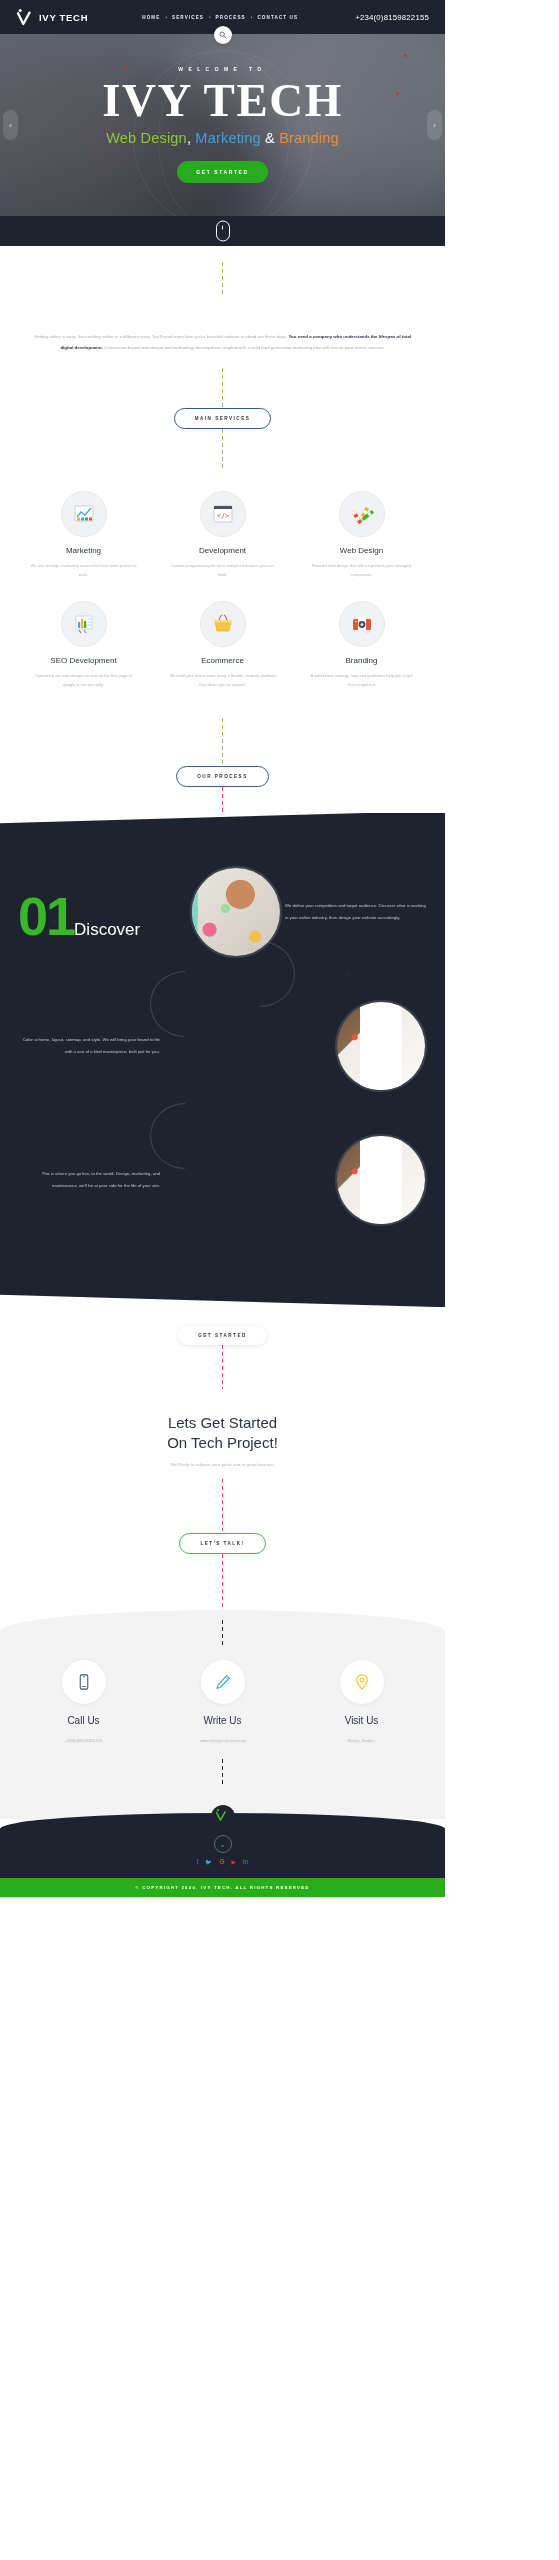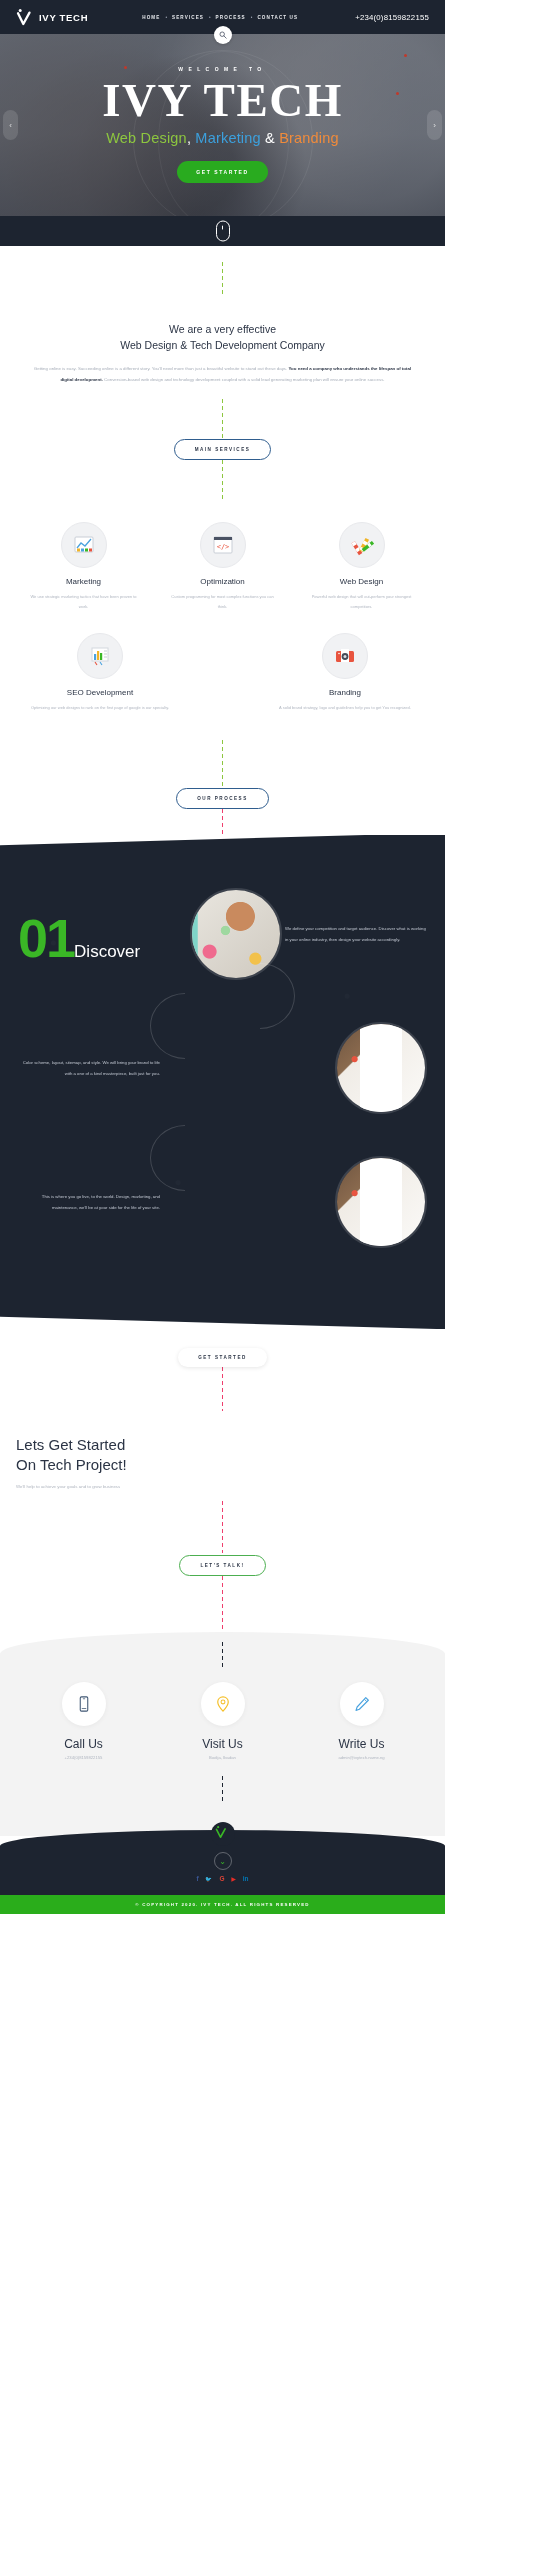--- a/index.html
+++ b/index.html
@@ -226,38 +226,38 @@
       background:
         linear-gradient(175deg, transparent 40%, #2b303a 41% 78%, transparent 79%),
         radial-gradient(circle at 26% 42%, #4f9b45 0 11%, transparent 12%);}
   .process-bot-cut {
     height:24px; background:#ffffff; position:relative; overflow:hidden; margin-top:-2px;
   }
   .process-bot-cut:before{
     content:""; position:absolute; left:-4%; bottom:6px; width:108%; height:80px;
     background:#1d2430; transform:rotate(1.6deg);
   }
-  .lets { text-align:left; padding:24px 16px 0; }
+  .lets { text-align:center; padding:24px 0 0; }
   .lets h2 { font-size:15px; font-weight:400; line-height:1.35; color:#2b3445; }
   .lets p { margin-top:9px; font-size:4.4px; color:#aeb4be; }
 
   
   .contact-wrap { position:relative; background:#ffffff; }
   .contact {
     background:#f3f3f3; padding:30px 14px 34px;
     border-radius:50% 50% 0 0 / 22px 22px 0 0;
   }
   .crow { display:flex; justify-content:space-between; }
   .ccard { width:176px; text-align:center; }
   .cicon {
     width:44px; height:44px; border-radius:50%; background:#ffffff;
     margin:0 auto 11px; display:flex; align-items:center; justify-content:center;
     box-shadow:0 1px 5px rgba(0,0,0,.05);
   }
-  .ccard h3 { font-size:12px; font-weight:400; color:#2b3445; margin-bottom:4px; }
+  .ccard h3 { font-size:10px; font-weight:400; color:#2b3445; margin-bottom:12px; }
   .ccard p { font-size:4.2px; color:#b0b6c0; }
 
   
   .footer {
     background:#1d2430; padding:22px 0 12px; text-align:center; position:relative;
     border-radius:50% 50% 0 0 / 16px 16px 0 0; margin-top:-6px;
   }
   .foot-logo {
     position:absolute; left:50%; top:-8px; transform:translateX(-50%);
     width:24px; height:24px; border-radius:50%; background:#1d2430;
@@ -344,24 +344,20 @@
 
   <div class="dark-strip">
     <div class="mouse-badge">
         <i></i>
       </div>
   </div>
 
   <div class="dash" style="height:34px;margin-top:16px;"></div>
 
   <section class="intro">
-    <h2>
-      <span>We are a very effective</span><br>
-      <span>Web Design &amp; Tech Development Company</span>
-    </h2>
     <p>
       <span>Getting online is easy. Succeeding online is a different story. You'll need more than just a beautiful website to stand out these days. </span><b>You need a company who understands the lifespan of total digital development.</b><span> Conversion-based web design and technology development coupled with a solid lead generating marketing plan will ensure your online success.</span>
     </p>
   </section>
 
   <div class="dash" style="height:40px;margin-top:14px;"></div>
 
   <div style="text-align:center;margin-top:-2px;">
     <span class="pill">MAIN SERVICES</span>
   </div>
@@ -387,21 +383,21 @@
       </div>
 
       <div class="scard">
         <div class="sicon">
           <svg width="24" height="24" viewBox="0 0 24 24">
             <rect x="3" y="4" width="18" height="16" rx="1" fill="#fff" stroke="#c9ced6" stroke-width="1"></rect>
             <rect x="3" y="4" width="18" height="3" fill="#4a5263"></rect>
             <text x="12" y="16" font-size="7" fill="#e8543f" text-anchor="middle" font-family="monospace">&lt;/&gt;</text>
           </svg>
         </div>
-        <h3>Optimization</h3>
+        <h3>Development</h3>
         <p>Custom programming for most complex functions you can think.</p>
       </div>
 
       <div class="scard">
         <div class="sicon">
           <svg width="24" height="24" viewBox="0 0 24 24">
             <g transform="rotate(-32 12 12)">
               <rect x="4" y="5" width="4" height="14" fill="#e8543f"></rect>
               <rect x="4" y="5" width="4" height="3.5" fill="#fff"></rect>
               <rect x="4" y="12" width="4" height="3.5" fill="#fff"></rect>
@@ -434,20 +430,32 @@
             <line x1="16" y1="10" x2="19" y2="10" stroke="#c9ced6" stroke-width="1"></line>
             <line x1="16" y1="13" x2="19" y2="13" stroke="#c9ced6" stroke-width="1"></line>
             <line x1="7" y1="18" x2="9" y2="21" stroke="#e8543f" stroke-width="1.1"></line>
             <line x1="12" y1="18" x2="14" y2="21" stroke="#4aa3df" stroke-width="1.1"></line>
           </svg>
         </div>
         <h3>SEO Development</h3>
         <p>Optimizing our web designs to rank on the first page of google is our specialty.</p>
       </div>
 
+      <div class="scard">
+        <div class="sicon">
+          <svg width="24" height="24" viewBox="0 0 24 24">
+            <path d="M8 8 Q9 4 11 3" stroke="#e8543f" stroke-width="1.1" fill="none"></path>
+            <path d="M16 8 Q15 4 13 3" stroke="#e8543f" stroke-width="1.1" fill="none"></path>
+            <path d="M4 9 H20 L18 19 H6 Z" fill="#f5c442" stroke="#eab211" stroke-width=".8"></path>
+            <rect x="3" y="8" width="18" height="2.4" rx="1" fill="#fbdc7d"></rect>
+          </svg>
+        </div>
+        <h3>Ecommerce</h3>
+        <p>We build your online store using a flexible, modular platform that allows you to expand.</p>
+      </div>
 
       <div class="scard">
         <div class="sicon">
           <svg width="24" height="24" viewBox="0 0 24 24">
             <rect x="3" y="7" width="18" height="11" rx="1.5" fill="#e8543f"></rect>
             <rect x="8" y="5" width="8" height="13" fill="#fff"></rect>
             <circle cx="12" cy="12.5" r="3.4" fill="#444b58"></circle>
             <circle cx="12" cy="12.5" r="1.5" fill="#d9dde3"></circle>
             <circle cx="6" cy="9.5" r=".8" fill="#fff"></circle>
           </svg>
@@ -541,37 +549,37 @@
               <line x1="9" y1="18" x2="15" y2="18" stroke="#3f5673" stroke-width="1"></line>
             </svg>
           </div>
           <h3>Call Us</h3>
           <p>+234(0)8159822155</p>
         </div>
 
         <div class="ccard">
           <div class="cicon">
             <svg width="18" height="18" viewBox="0 0 24 24">
+              <path d="M17 3.5 L20.5 7 L8.5 19 L4 20.5 L5.5 16 Z" fill="none" stroke="#4aa3df" stroke-width="1.5" stroke-linejoin="round"></path>
+              <line x1="15" y1="5.5" x2="18.5" y2="9" stroke="#4aa3df" stroke-width="1.3"></line>
+            </svg>
+          </div>
+          <h3>Write Us</h3>
+          <p>admin@ivytech.name.ng</p>
+        </div>
+
+        <div class="ccard">
+          <div class="cicon">
+            <svg width="18" height="18" viewBox="0 0 24 24">
               <path d="M12 2.5 C8 2.5 5 5.5 5 9.3 C5 14 12 21.5 12 21.5 C12 21.5 19 14 19 9.3 C19 5.5 16 2.5 12 2.5 Z" fill="none" stroke="#f5c02b" stroke-width="1.6"></path>
               <circle cx="12" cy="9.2" r="2.6" fill="none" stroke="#f5c02b" stroke-width="1.4"></circle>
             </svg>
           </div>
           <h3>Visit Us</h3>
           <p>Bodija, Ibadan</p>
-        </div>
-
-        <div class="ccard">
-          <div class="cicon">
-            <svg width="18" height="18" viewBox="0 0 24 24">
-              <path d="M17 3.5 L20.5 7 L8.5 19 L4 20.5 L5.5 16 Z" fill="none" stroke="#4aa3df" stroke-width="1.5" stroke-linejoin="round"></path>
-              <line x1="15" y1="5.5" x2="18.5" y2="9" stroke="#4aa3df" stroke-width="1.3"></line>
-            </svg>
-          </div>
-          <h3>Write Us</h3>
-          <p>admin@ivytech.name.ng</p>
         </div>
       </div>
 
       <div class="dash dark" style="height:26px;margin-top:16px;"></div>
     </div>
   </div>
 
   <footer class="footer">
     <div class="foot-logo">
       <span>

